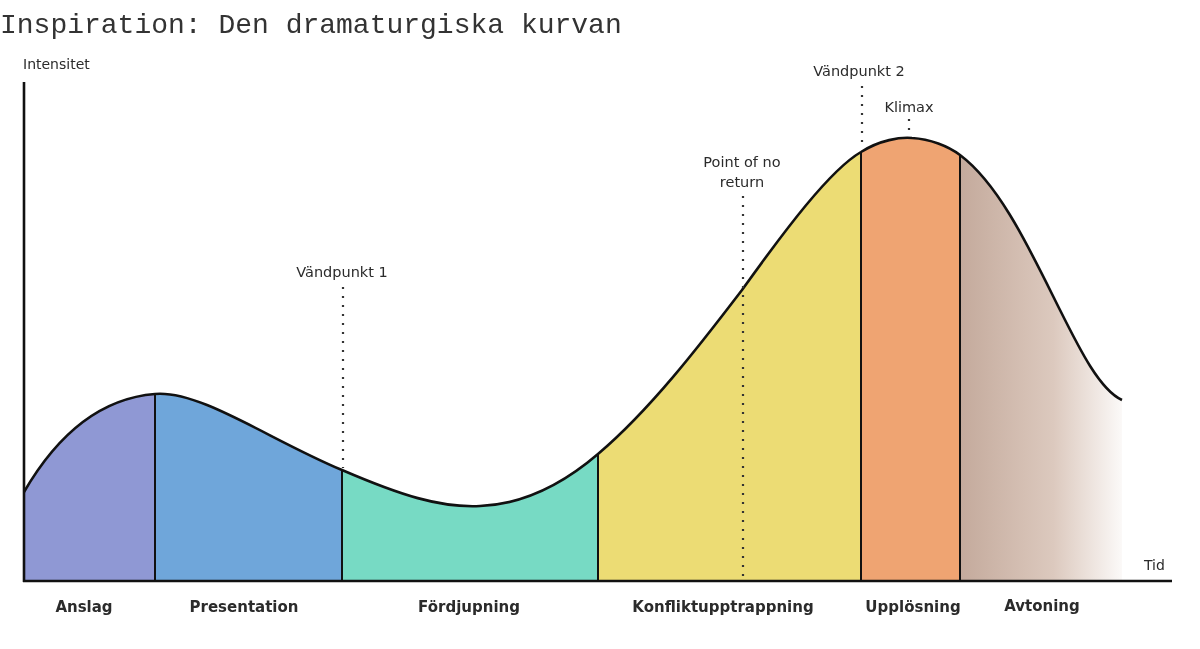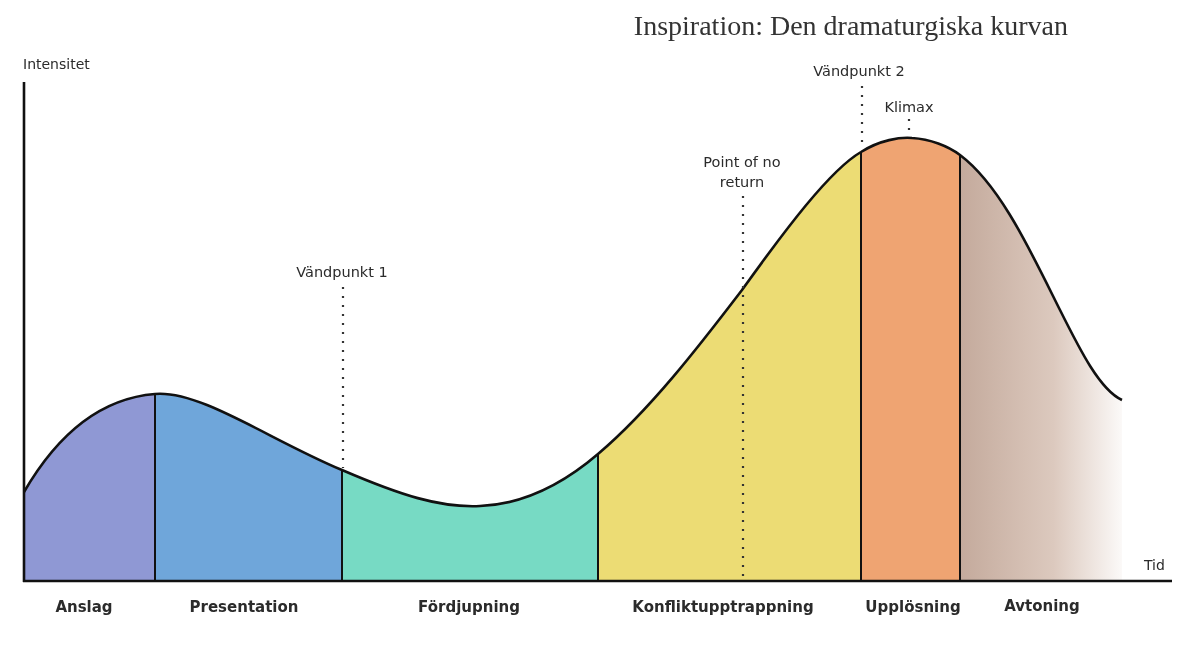--- a/index.html
+++ b/index.html
@@ -1,17 +1,17 @@
 <!DOCTYPE html>
 <html><head>
 <meta charset="utf-8">
 <style>
   html, body { margin: 0; padding: 0; background: #ffffff; }
   body { width: 1200px; height: 649px; overflow: hidden; position: relative; font-family: "DejaVu Sans", sans-serif; }
-  .title { position: absolute; left: 0; top: 10px; width: 1068px; text-align: right; font-size: 28px; color: #333333; font-family: Liberation Serif, serif; }
+  .title { position: absolute; left: 0; top: 10px; width: 1068px; text-align: left; font-size: 28px; color: #333333; font-family: Liberation Mono, monospace; }
   svg { position: absolute; left: 0; top: 0; }
   .phase-lbl { font-family: "DejaVu Sans", sans-serif; font-weight: bold; font-size: 15px; fill: #2b2b2b; }
   .marker-lbl { font-family: "DejaVu Sans", sans-serif; font-size: 14.5px; fill: #2b2b2b; }
   .axis-lbl { font-family: "DejaVu Sans", sans-serif; font-size: 14px; fill: #2b2b2b; }
 </style>
 </head>
 <body>
 
 <div class="title">Inspiration: Den dramaturgiska kurvan</div>
 

